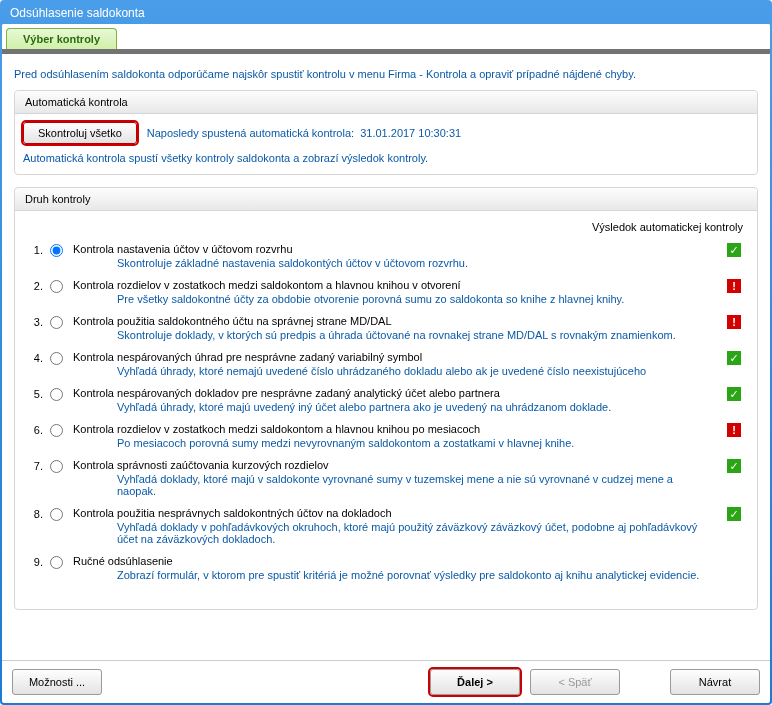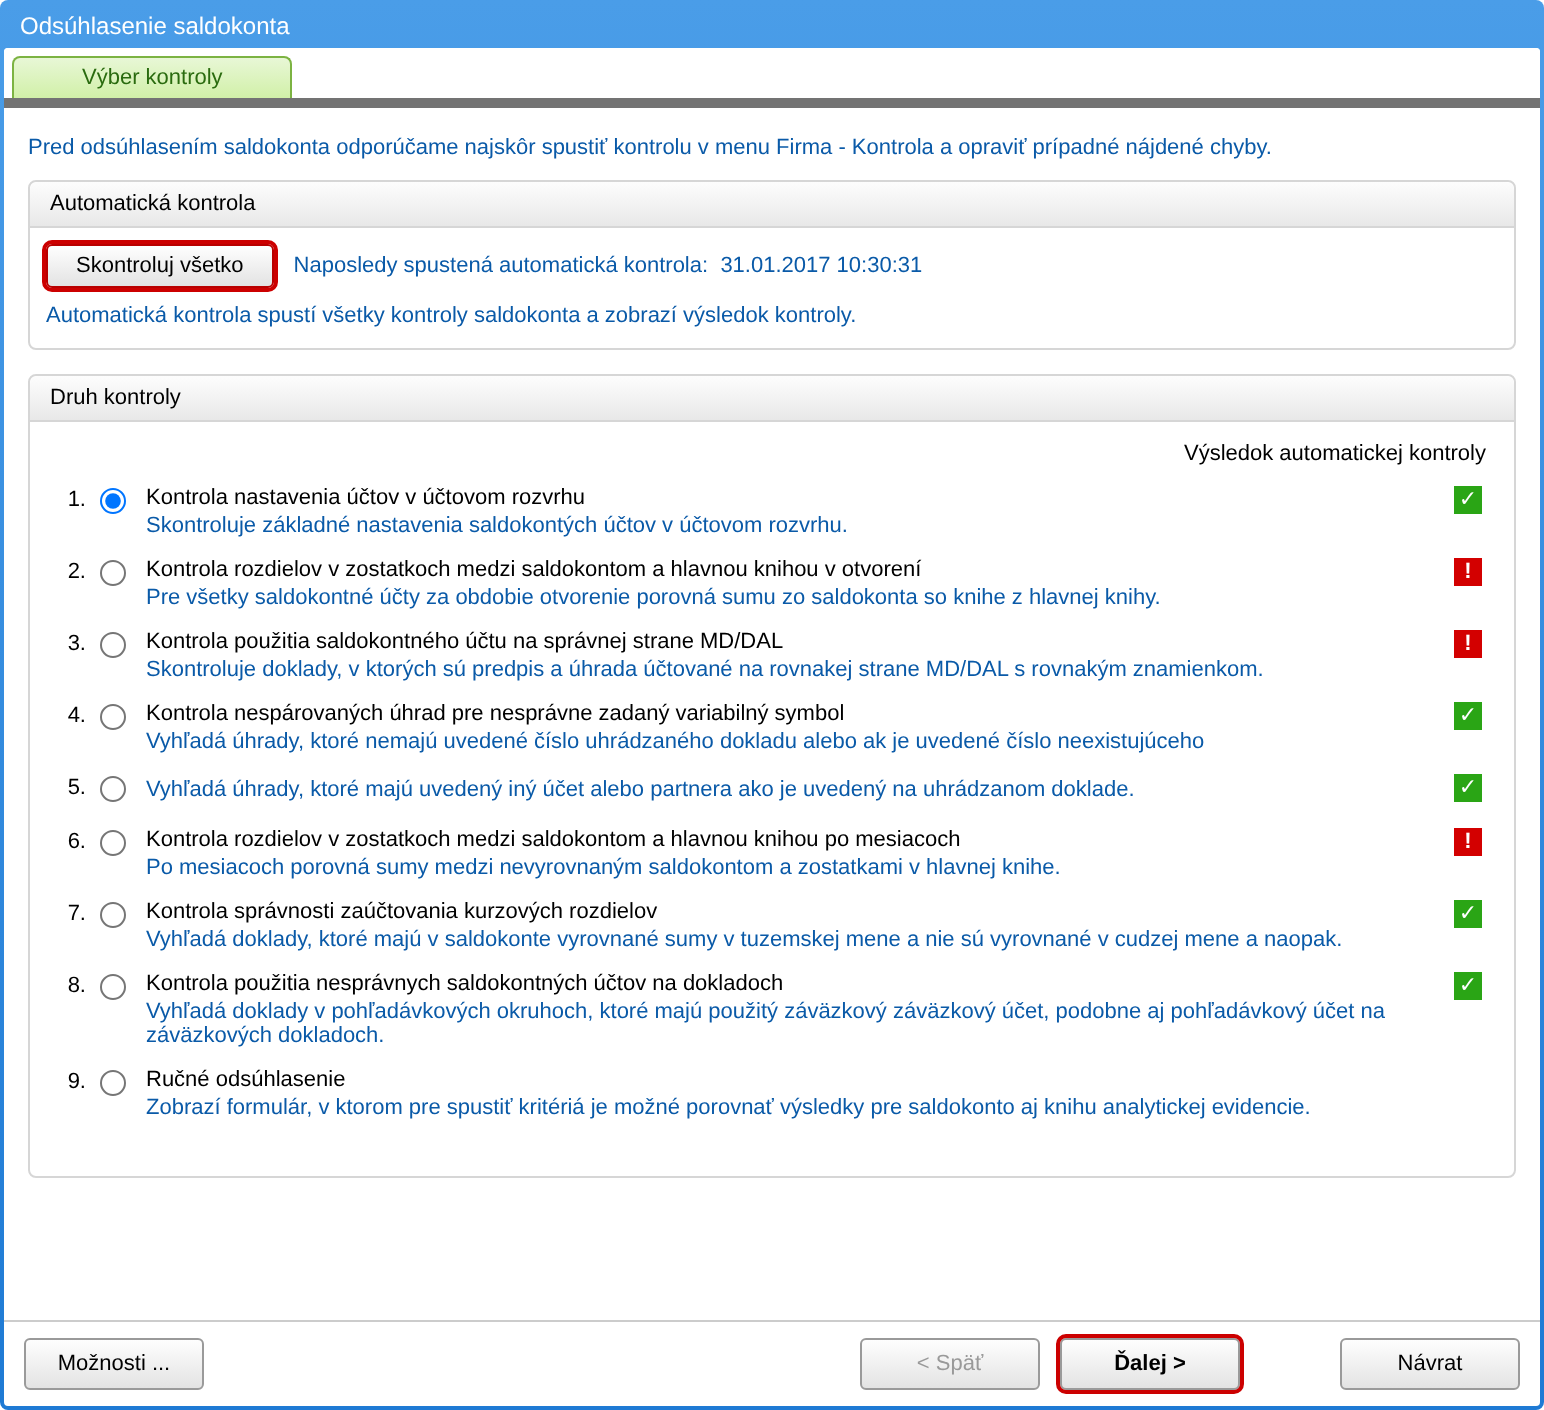--- a/index.html
+++ b/index.html
@@ -38,23 +38,23 @@
       display: flex;
       gap: 2px;
       padding: 4px 4px 0 4px;
       background: #fff;
     }
     .tab {
       background: linear-gradient(to bottom, #e8f7d6 0%, #d1f0a8 100%);
       border: 1px solid #7cb342;
       border-bottom: none;
       border-radius: 4px 4px 0 0;
-      padding: 4px 34px;
+      padding: 4px 16px;
       color: #2a6b0f;
-      font-weight: normal;
+      font-weight: bold;
       cursor: pointer;
       font-size: 11px;
     }
     .main {
       border-top: 5px solid #737373;
       padding: 8px 12px;
       flex: 1;
       overflow-y: auto;
     }
     .intro {
@@ -128,20 +128,21 @@
     }
     .control-row .text-col {
       padding-left: 4px;
     }
     .control-row .title {
       color: #000;
     }
     .control-row .desc {
       color: #0a5aa8;
       margin-top: 2px;
+      margin-left: 44px;
     }
     .control-row .icon-col {
       text-align: center;
       padding-top: 0px;
     }
     .icon-check {
       display: inline-flex;
       width: 14px;
       height: 14px;
       background: #2aa515;
@@ -261,20 +262,21 @@
                 <div class="text-col">
                   <div class="title">Kontrola nespárovaných úhrad pre nesprávne zadaný variabilný symbol</div>
                   <div class="desc">Vyhľadá úhrady, ktoré nemajú uvedené číslo uhrádzaného dokladu alebo ak je uvedené číslo neexistujúceho</div>
                 </div>
                 <div class="icon-col"><span class="icon-check">✓</span></div>
               </div>
               <div class="control-row">
                 <div class="num">5.</div>
                 <div class="radio-col"><input type="radio" name="control" style=""></div>
                 <div class="text-col">
+                  <div class="title">Kontrola nespárovaných dokladov pre nesprávne zadaný analytický účet alebo partnera</div>
                   <div class="desc">Vyhľadá úhrady, ktoré majú uvedený iný účet alebo partnera ako je uvedený na uhrádzanom doklade.</div>
                 </div>
                 <div class="icon-col"><span class="icon-check">✓</span></div>
               </div>
               <div class="control-row">
                 <div class="num">6.</div>
                 <div class="radio-col"><input type="radio" name="control" style=""></div>
                 <div class="text-col">
                   <div class="title">Kontrola rozdielov v zostatkoch medzi saldokontom a hlavnou knihou po mesiacoch</div>
                   <div class="desc">Po mesiacoch porovná sumy medzi nevyrovnaným saldokontom a zostatkami v hlavnej knihe.</div>
@@ -309,19 +311,19 @@
                 <div class="icon-col"></div>
               </div>
             </div>
         </div>
       </div>
     </div>
 
     <div class="footer">
       <button class="btn-wiz">Možnosti ...</button>
       <div class="spacer"></div>
+      <button class="btn-wiz primary">Ďalej &gt;</button>
       <button class="btn-wiz disabled">&lt; Späť</button>
-      <button class="btn-wiz primary">Ďalej &gt;</button>
       <div style="width:30px"></div>
       <button class="btn-wiz">Návrat</button>
     </div>
   </div>
 </div>
 
 </body></html>

